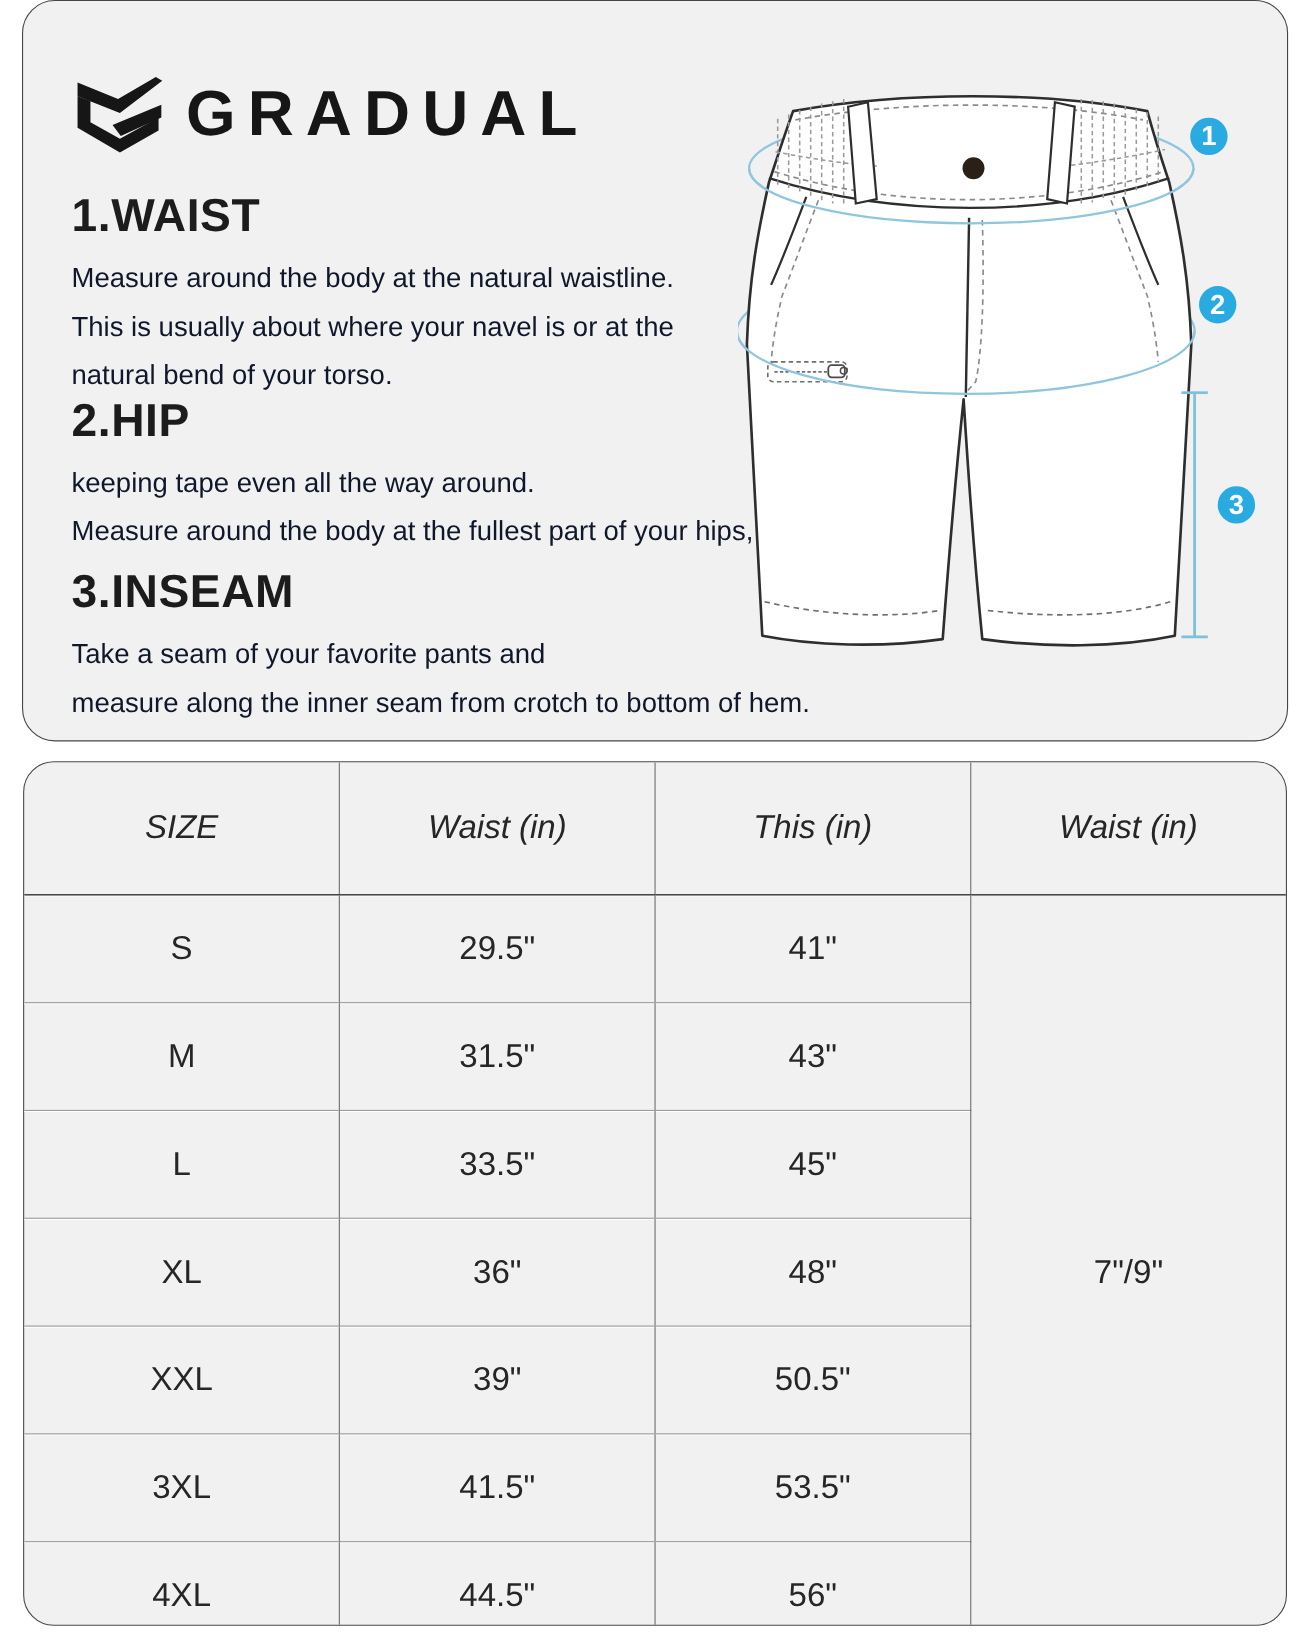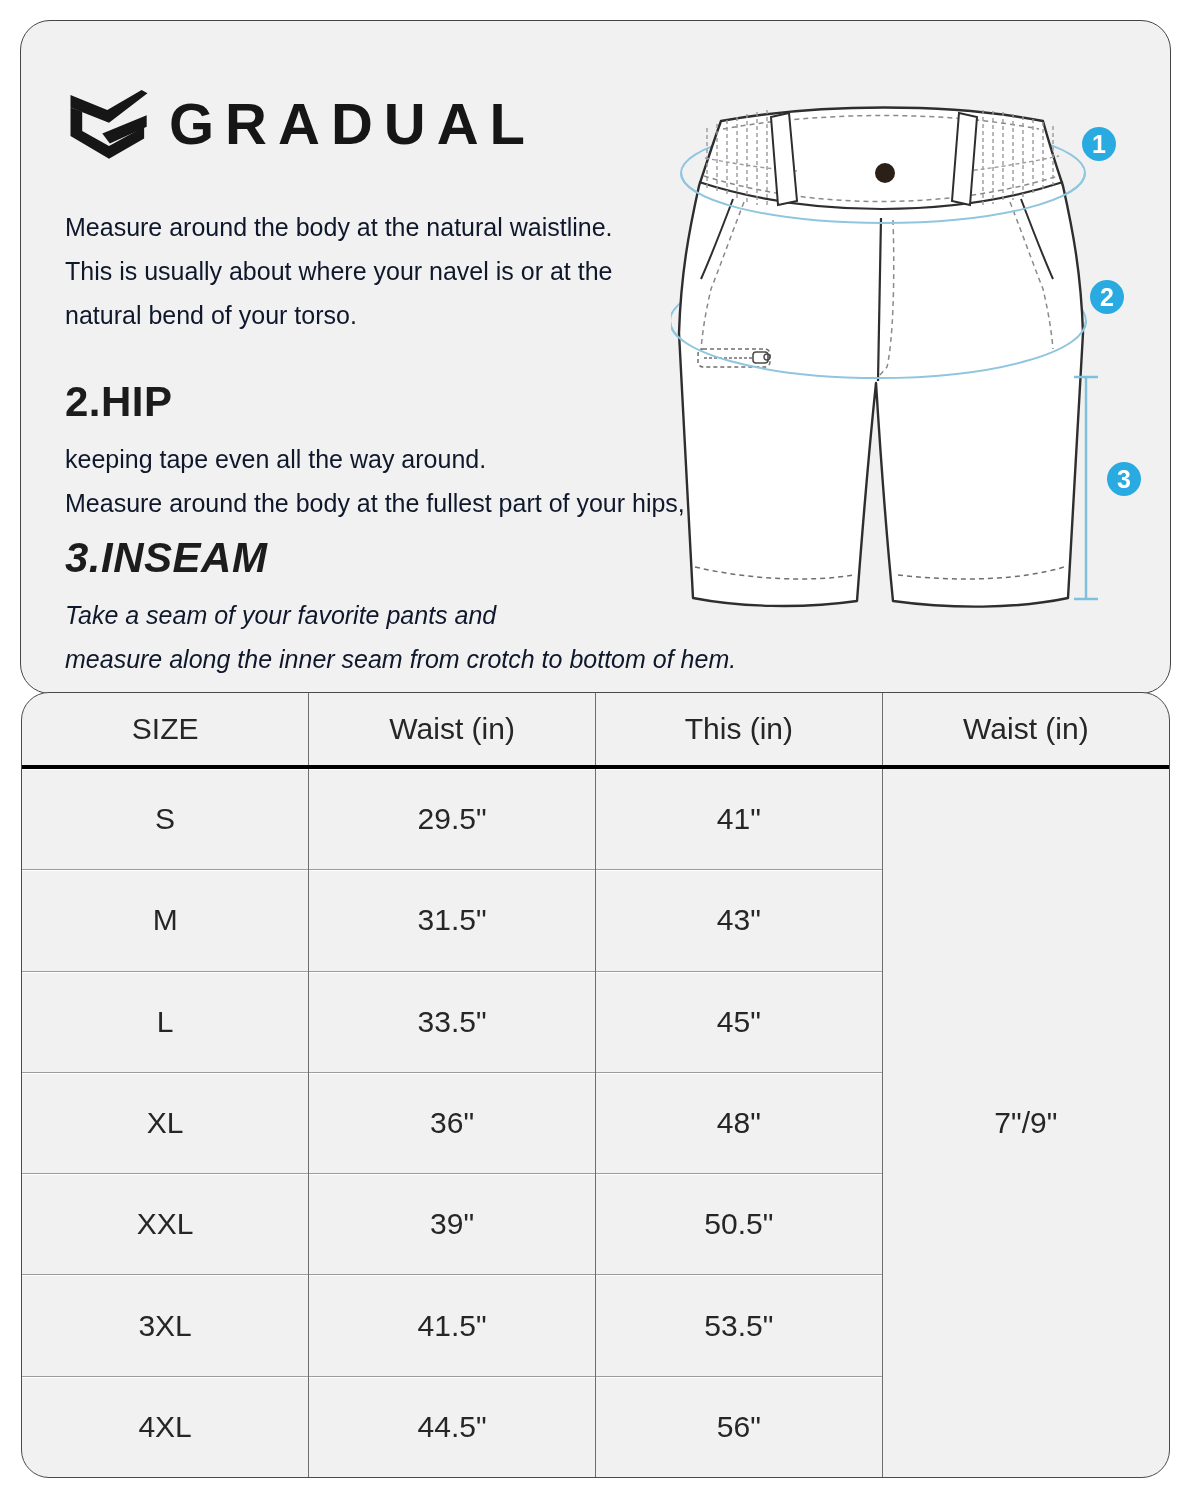--- a/index.html
+++ b/index.html
@@ -3,38 +3,38 @@
 <meta charset="utf-8">
 <style>
   html,body{margin:0;padding:0;}
   body{
     width:1191px;height:1500px;position:relative;background:#ffffff;
     font-family:"Liberation Sans","DejaVu Sans",sans-serif;
     -webkit-font-smoothing:antialiased;
   }
   
   .guide-card{
-    position:absolute;left:20px;top:20px;width:1151px;height:674px;
+    position:absolute;left:20px;top:0;width:1151px;height:674px;
     background:#f1f1f2;border:1.5px solid #454545;border-radius:30px;
     box-sizing:border-box;overflow:hidden;
   }
   .logo-row{position:absolute;left:42px;top:64px;display:flex;align-items:center;gap:14px;}
   .logo-mark{width:92px;height:77px;display:block;}
   .logo-text{
     font-size:58px;font-weight:700;color:#161616;letter-spacing:11px;line-height:1;
   }
   .g-section{position:absolute;left:44px;}
   .g-heading{
     font-size:42px;font-weight:700;color:#1c1c1c;line-height:1.1;letter-spacing:.5px;
   }
   .g-body{margin-top:12px;font-size:25px;color:#0f172a;}
   .g-body .ln{line-height:44px;white-space:nowrap;}
   #sec-waist{top:172px;}
   #sec-hip{top:358px;}
-  #sec-inseam{top:514px;font-style:italic;}
+  #sec-inseam{top:514px;}
   
   .shorts-wrap{position:absolute;left:650px;top:80px;width:480px;height:530px;}
   .marker{
     position:absolute;width:34px;height:34px;border-radius:50%;
     display:flex;align-items:center;justify-content:center;
     color:#ffffff;font-size:25px;font-weight:700;line-height:1;
   }
   #marker-1{left:1061px;top:106px;}
   #marker-2{left:1069px;top:259px;}
   #marker-3{left:1086px;top:441px;}
@@ -44,21 +44,21 @@
     background:#f1f1f2;border:1.5px solid #4a4a4a;border-radius:28px;
     box-sizing:border-box;overflow:hidden;
   }
   table.size-table{
     width:100%;height:100%;border-collapse:collapse;table-layout:fixed;
   }
   .size-table th,.size-table td{
     text-align:center;vertical-align:middle;
     font-weight:400;color:#262626;padding:0;
   }
-  .size-table th{font-size:30px;height:72px;border-bottom:4px solid #000000;}
+  .size-table th{font-size:30px;height:120px;border-bottom:1px solid #000000;font-style:italic;}
   .size-table td{font-size:30px;height:97px;}
   .size-table th+th,.size-table td+td{border-left:1px solid #6e6e6e;}
   .size-table tbody td{
     border-top:1px solid #9c9c9c;
     box-shadow:inset 0 1px 0 #ffffff;
   }
   .size-table td.inseam-cell{border-top:none;box-shadow:none;border-left:1px solid #6e6e6e;}
 </style>
 </head>
 <body>
@@ -70,20 +70,21 @@
       <g fill="#161616">
         <path d="M6,12 L50,30 L91,6 L98,10 L52,45 L6,27 Z"></path>
         <path d="M44,58 L97,36 L97,50 L53,70 Z"></path>
         <path d="M6,27 L20,32 L20,55 L52,73 L94,50 L94,64 L52,88 L6,61 Z"></path>
       </g>
     </svg>
     <div class="logo-text">GRADUAL</div>
   </div>
 
   <div class="g-section" id="sec-waist">
+    <div class="g-heading">1.WAIST</div>
     <div class="g-body">
       <div class="ln">Measure around the body at the natural waistline.</div>
       <div class="ln">This is usually about where your navel is or at the</div>
       <div class="ln">natural bend of your torso.</div>
     </div>
   </div>
 
   <div class="g-section" id="sec-hip">
     <div class="g-heading">2.HIP</div>
     <div class="g-body">

